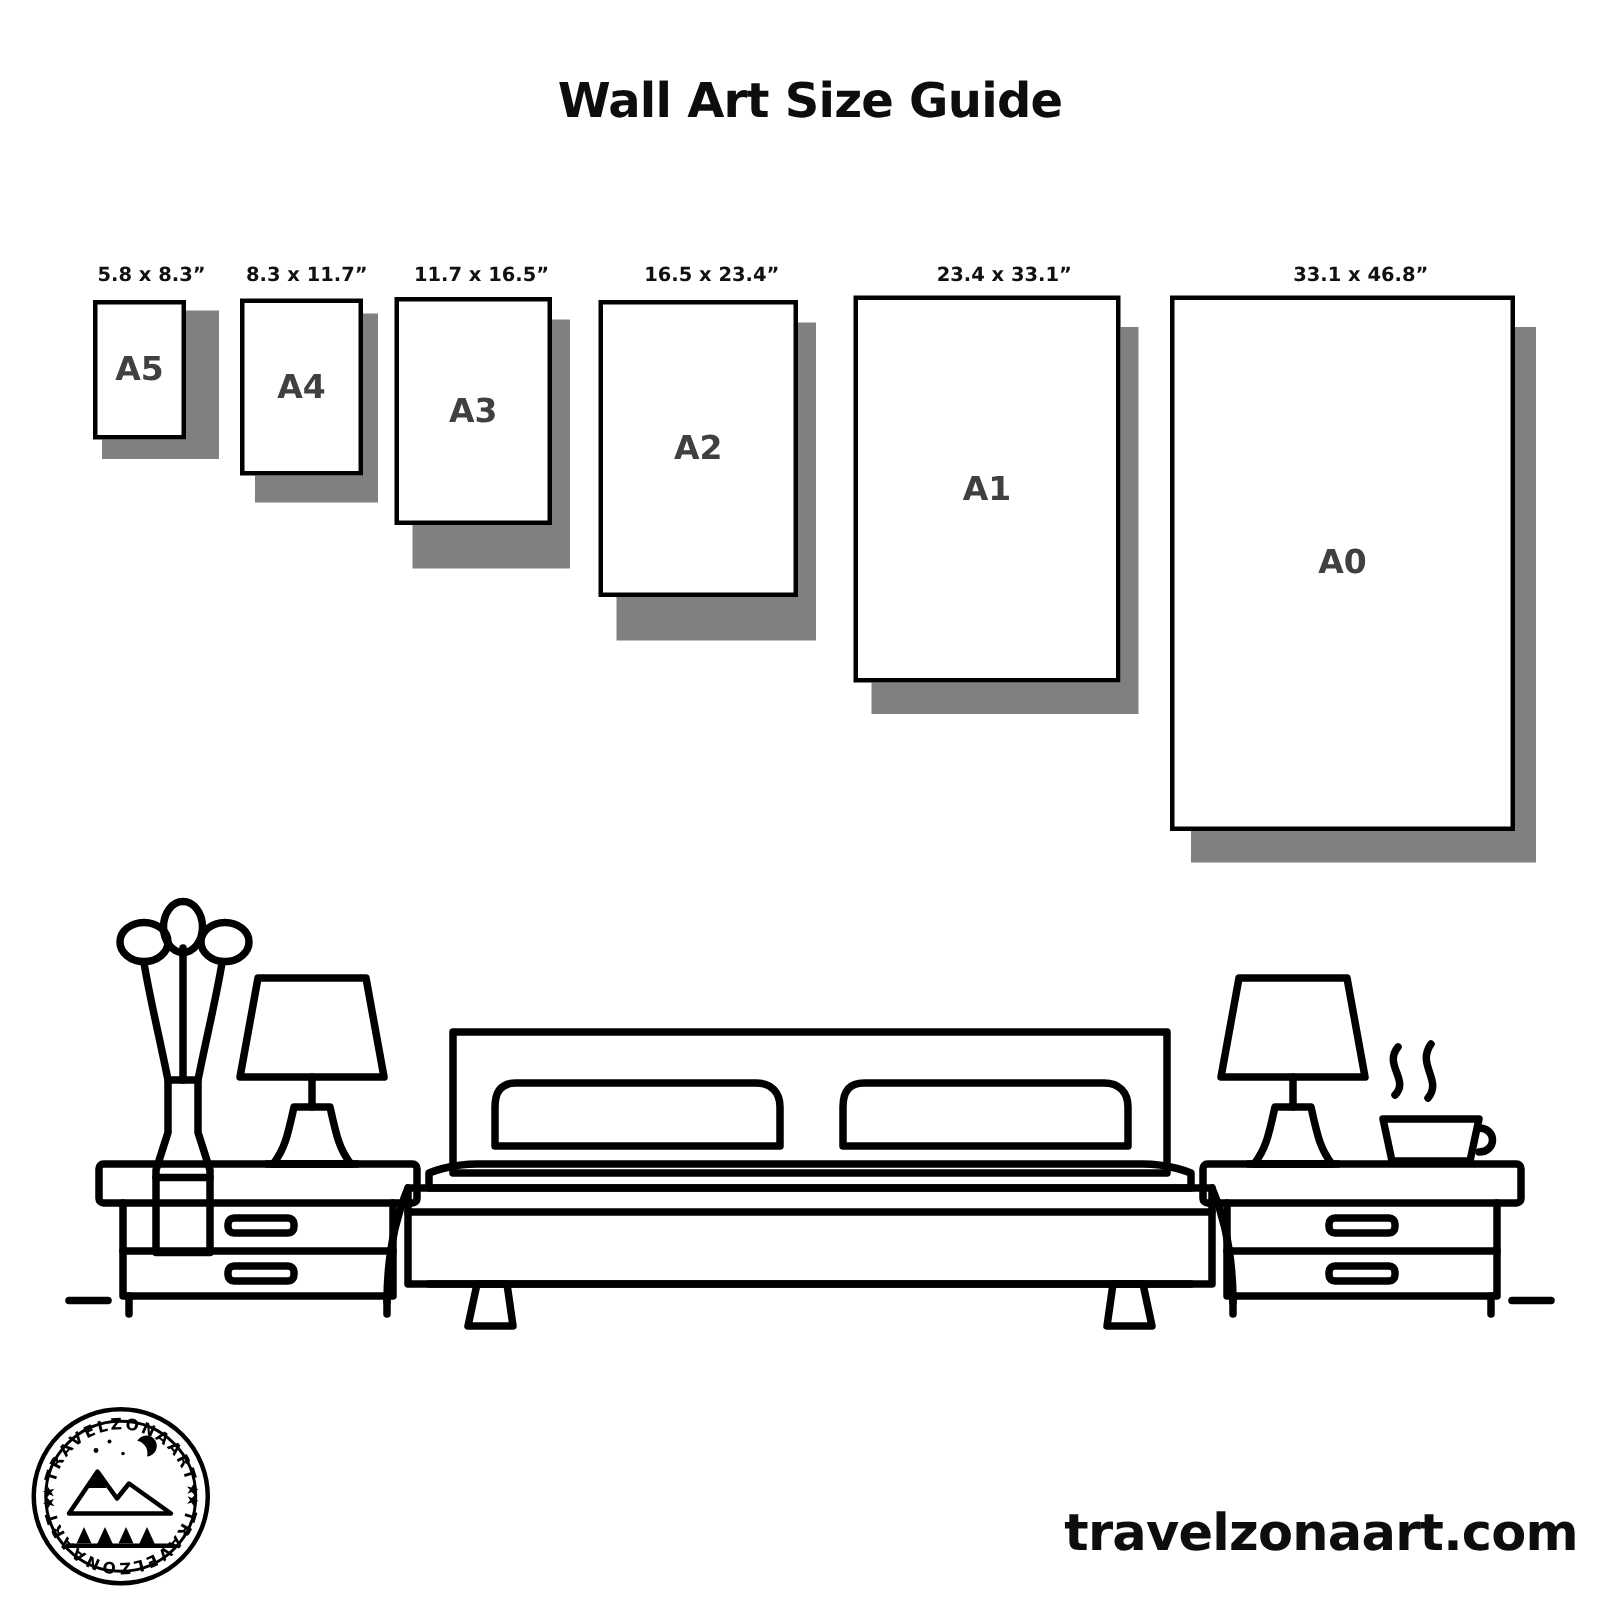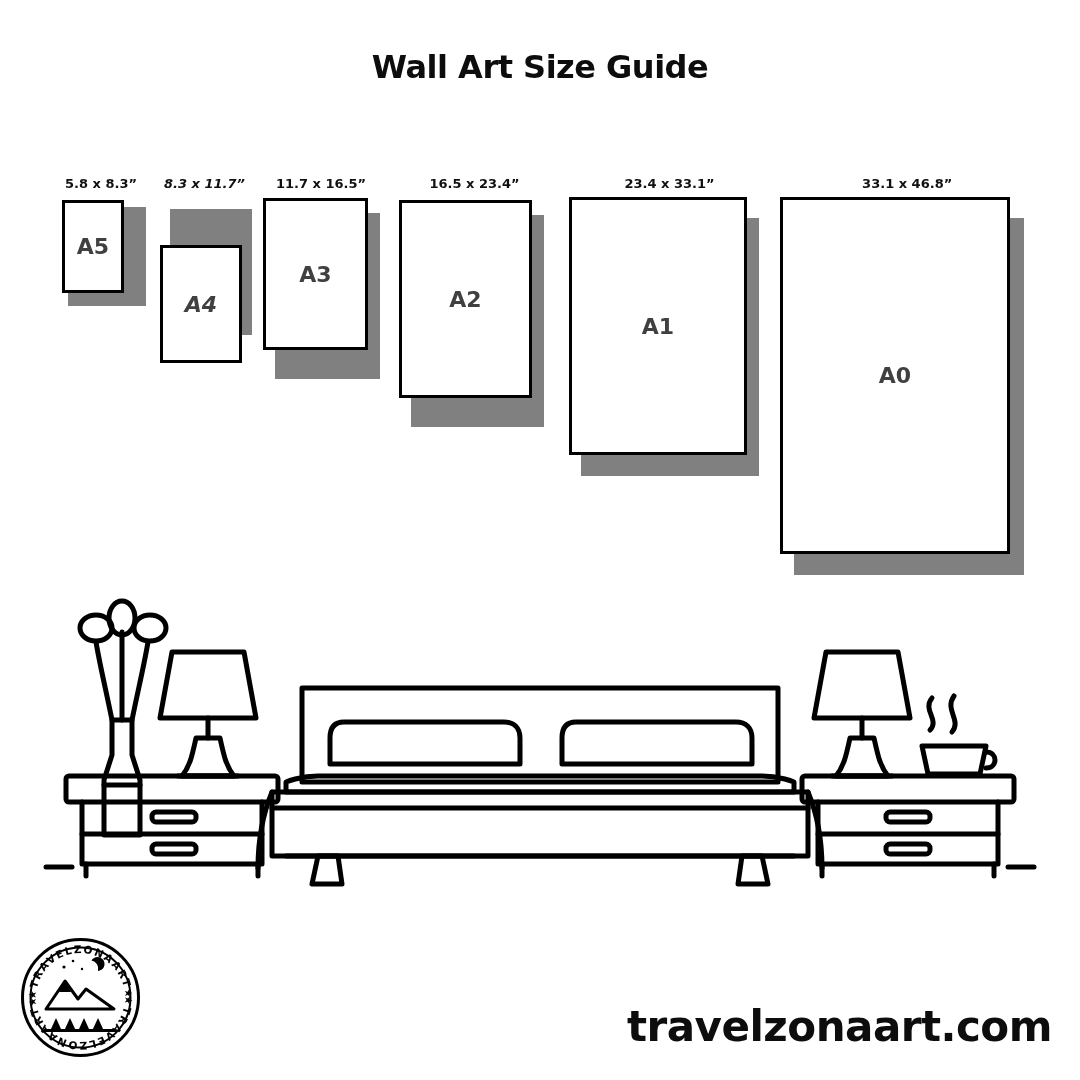--- a/index.html
+++ b/index.html
@@ -84,45 +84,45 @@
     position: absolute;
     left: 18px;
     top: 935px;
     width: 125px;
     height: 125px;
   }
   #site-url {
     position: absolute;
     right: 28px;
     top: 1002px;
-    font-size: 42px;
+    font-size: 34px;
     font-weight: 700;
     color: #0d0d0d;
     letter-spacing: -0.5px;
   }
 </style>
 </head>
 <body>
 
 <div id="page-title">Wall Art Size Guide</div>
 
 <div id="frames">
 
   <div class="frame-group" style="left:56px; top:176px; width:90px; height:130px;">
     <div class="frame-caption" style="top:0px;">5.8 x 8.3”</div>
     <div class="frame-shadow" style="left:12px; top:31px; width:78px; height:99px;"></div>
     <div class="frame-box" style="left:6px; top:24px; width:62px; height:93px;">
       <span class="frame-label">A5</span>
     </div>
   </div>
 
-  <div class="frame-group" style="left:152px; top:176px; width:105px; height:150px;font-style:italic;">
+  <div class="frame-group" style="left:152px; top:176px; width:105px; height:150px;">
     <div class="frame-caption" style="top:0px;">8.3 x 11.7”</div>
     <div class="frame-shadow" style="left:18px; top:33px; width:82px; height:126px;"></div>
-    <div class="frame-box" style="left:8px; top:23px; width:82px; height:118px;margin-top:46px;">
+    <div class="frame-box" style="left:8px; top:23px; width:82px; height:118px;">
       <span class="frame-label">A4</span>
     </div>
   </div>
 
   <div class="frame-group" style="left:256px; top:176px; width:130px; height:215px;">
     <div class="frame-caption" style="top:0px;">11.7 x 16.5”</div>
     <div class="frame-shadow" style="left:19px; top:37px; width:105px; height:166px;"></div>
     <div class="frame-box" style="left:7px; top:22px; width:105px; height:152px;">
       <span class="frame-label">A3</span>
     </div>

